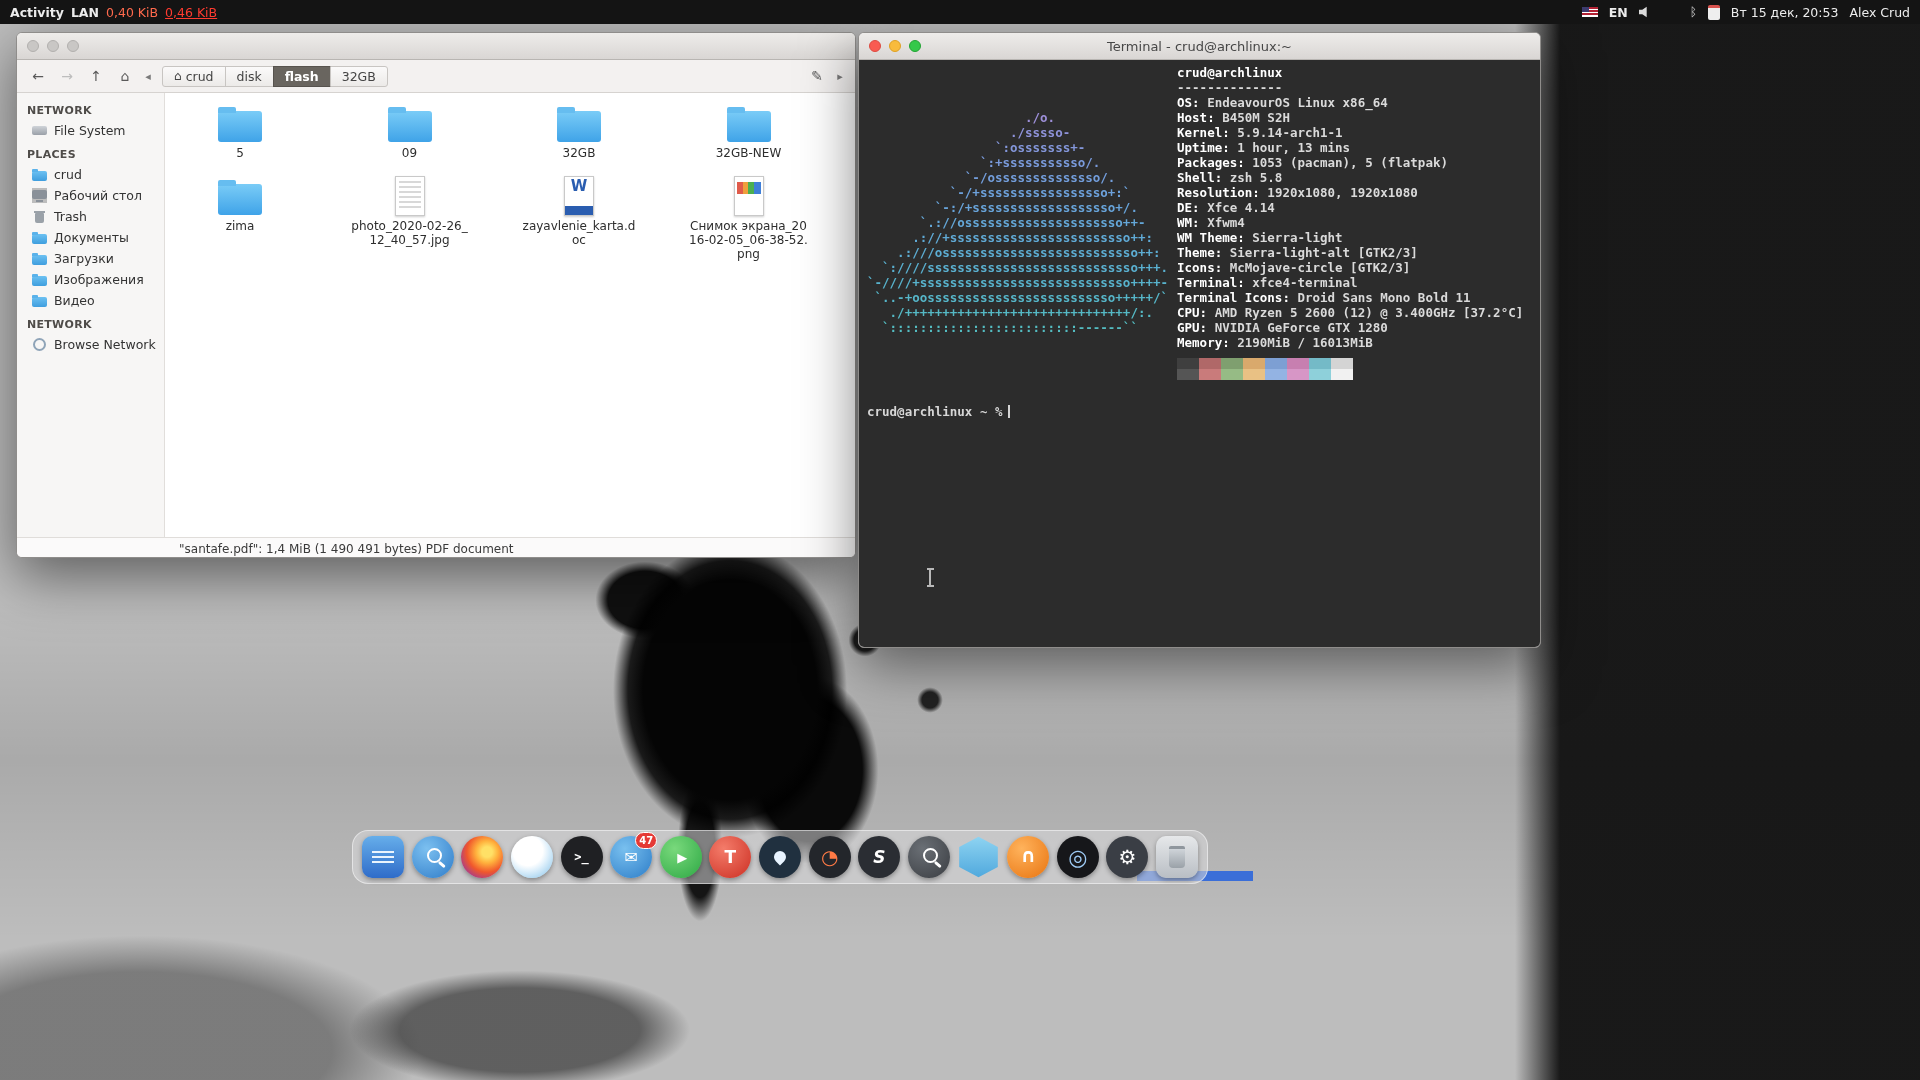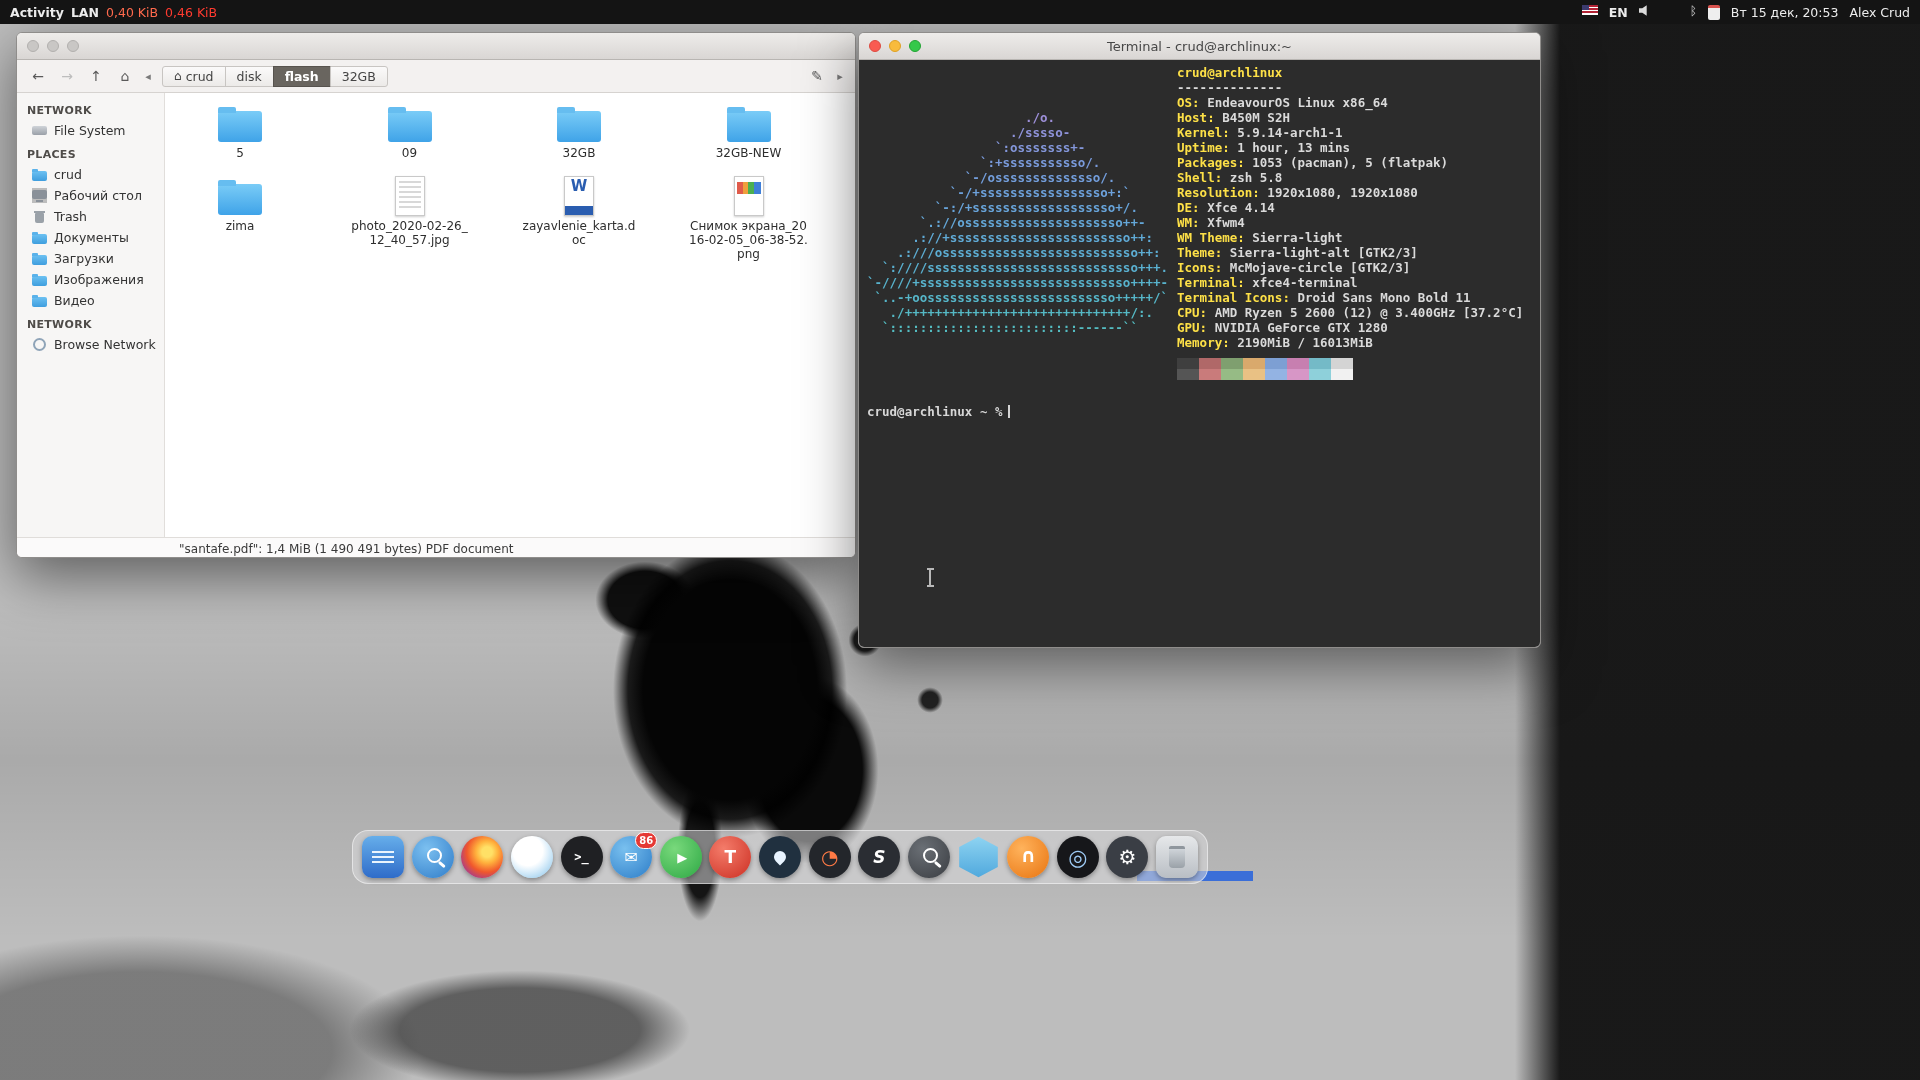--- a/index.html
+++ b/index.html
@@ -20,21 +20,21 @@
       radial-gradient(ellipse 200px 70px at 520px 1030px, rgba(45,45,45,.65) 0 60%, transparent 85%),
       radial-gradient(ellipse 320px 130px at 140px 1050px, rgba(70,70,70,.55) 0 60%, transparent 88%),
       linear-gradient(180deg, transparent 600px, rgba(0,0,0,.10) 760px, transparent 940px);
   }
   .bluestrip{position:absolute;left:1137px;top:871px;width:116px;height:10px;background:#3a6ed8;z-index:35}
 
   
   .topbar{position:absolute;top:0;left:0;right:0;height:24px;background:#141414;z-index:60;
           display:flex;align-items:center;padding:0 10px;gap:7px;color:#ececec;font-size:12.5px}
   .tb-bold{font-weight:bold}
-  .tb-right{margin-left:auto;display:flex;gap:11px}
+  .tb-right{margin-left:auto;display:flex;align-items:center;gap:11px}
   .icon-flag{width:16px;height:10px;position:relative;flex:none;
      background:repeating-linear-gradient(180deg,#b22234 0 1.6px,#fff 1.6px 3.2px);}
   .icon-flag::after{content:'';position:absolute;left:0;top:0;width:7px;height:5px;background:#3c3b6e}
   .icon-vol{width:13px;height:12px;background:#dcdcdc;flex:none;
      clip-path:polygon(0 32%,28% 32%,62% 6%,62% 94%,28% 68%,0 68%)}
   .icon-wifi{width:16px;height:10px;flex:none;overflow:hidden;position:relative}
   .icon-wifi::before{content:'';position:absolute;left:0;right:0;top:0;height:20px;
      background:radial-gradient(circle at 50% 100%, #dcdcdc 0 2px, transparent 2px 4px,
                 #dcdcdc 4px 5.6px, transparent 5.6px 7.2px, #dcdcdc 7.2px 8.8px, transparent 8.8px)}
   .icon-bt{color:#dcdcdc;font-size:12px;line-height:1;flex:none}
@@ -119,21 +119,21 @@
   .term-body{position:absolute;top:27px;left:0;right:0;bottom:0;background:#2c2c2c;
      font-family:"DejaVu Sans Mono","Liberation Mono",monospace;font-size:12.5px;font-weight:bold;
      line-height:15px;color:#d6d6d6;padding:5px 8px;box-sizing:border-box}
   .tline{white-space:pre}
   .tcmd{margin-left:7px}
   .neo{display:flex;margin-top:0}
   .art{white-space:pre}
   .art-line{white-space:pre}
   .ninfo{margin-left:9px}
   .info-line{white-space:pre}
-  .n-title,.lbl{color:#fde047}
+  .n-title,.lbl{color:#ffffff}
   .n-dash,.val{color:#dadada}
   .pal-grid{margin-top:8px}
   .pal-row{display:flex}
   .pal{width:22px;height:11px;display:inline-block}
   .prompt2{margin-top:24px;display:flex;align-items:center}
   .cursor{display:inline-block;width:2px;height:13px;background:#d4d4d4;margin-left:6px}
   .ibeam{position:absolute;left:70px;top:510px;width:2px;height:15px;background:#b9b9b9}
   .ibeam::before,.ibeam::after{content:'';position:absolute;left:-2.5px;width:7px;height:2px;background:#b9b9b9}
   .ibeam::before{top:-2px}.ibeam::after{bottom:-2px}
 
@@ -188,21 +188,21 @@
 <body>
 
 <div class="desktop">
 
   <div class="bluestrip"></div>
 
   <header class="topbar">
     <button class="tb-bold">Activity</button>
     <span class="tb-bold">LAN</span>
     <span style="color: rgb(255, 106, 77);">0,40 KiB</span>
-    <span style="color: rgb(255, 59, 48);">0,46 KiB</span>
+    <span style="color: rgb(255, 59, 48); text-decoration: underline;">0,46 KiB</span>
     <div class="tb-right">
       <span class="icon-flag"></span>
       <span class="tb-bold">EN</span>
       <span class="icon-vol"></span>
       <span class="icon-wifi"></span>
       <span class="icon-bt">ᛒ</span>
       <span class="icon-cal"></span>
       <span>Вт 15 дек, 20:53</span>
       <span>Alex Crud</span>
     </div>
@@ -459,21 +459,21 @@
 
       </div>
 
       <div class="ic termic">
         <span class="glyph">&gt;_</span>
 
       </div>
 
       <div class="ic mail">
         <span class="glyph">✉</span>
-        <span class="badge show">86</span>
+        <span class="badge show">47</span>
       </div>
 
       <div class="ic green">
         <span class="glyph">▶</span>
 
       </div>
 
       <div class="ic redt">
         <span class="glyph">T</span>
 

